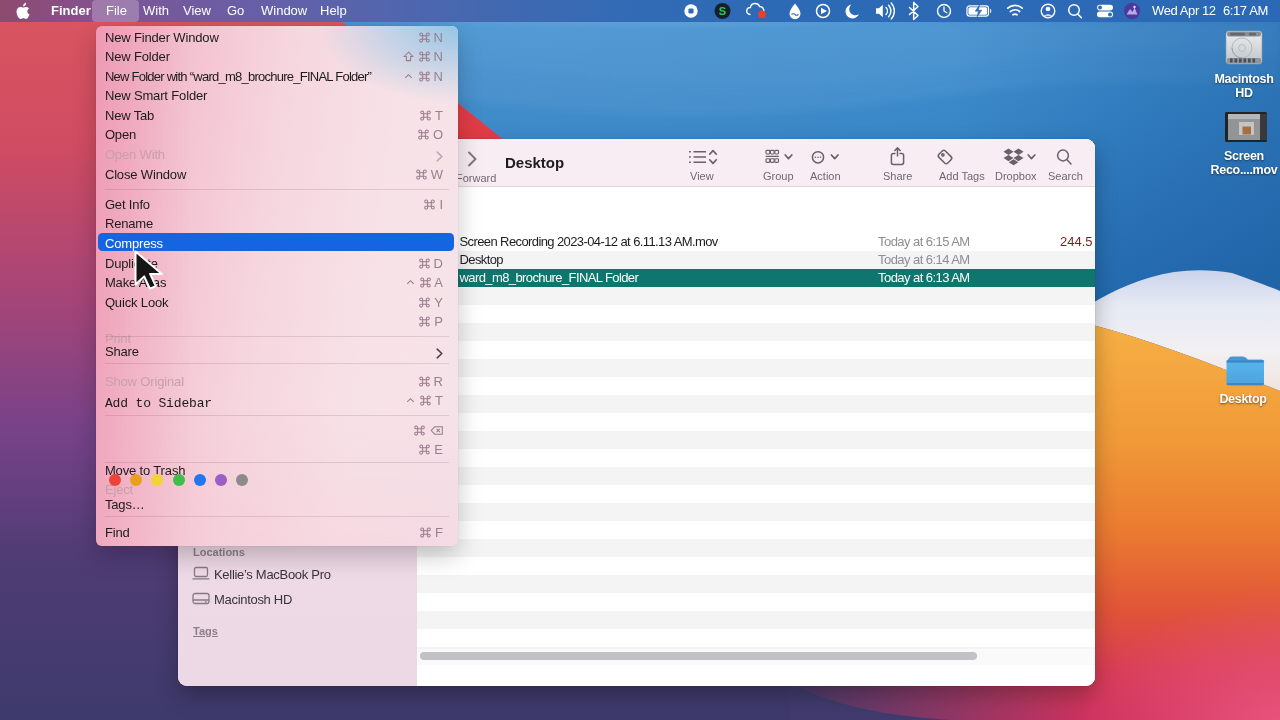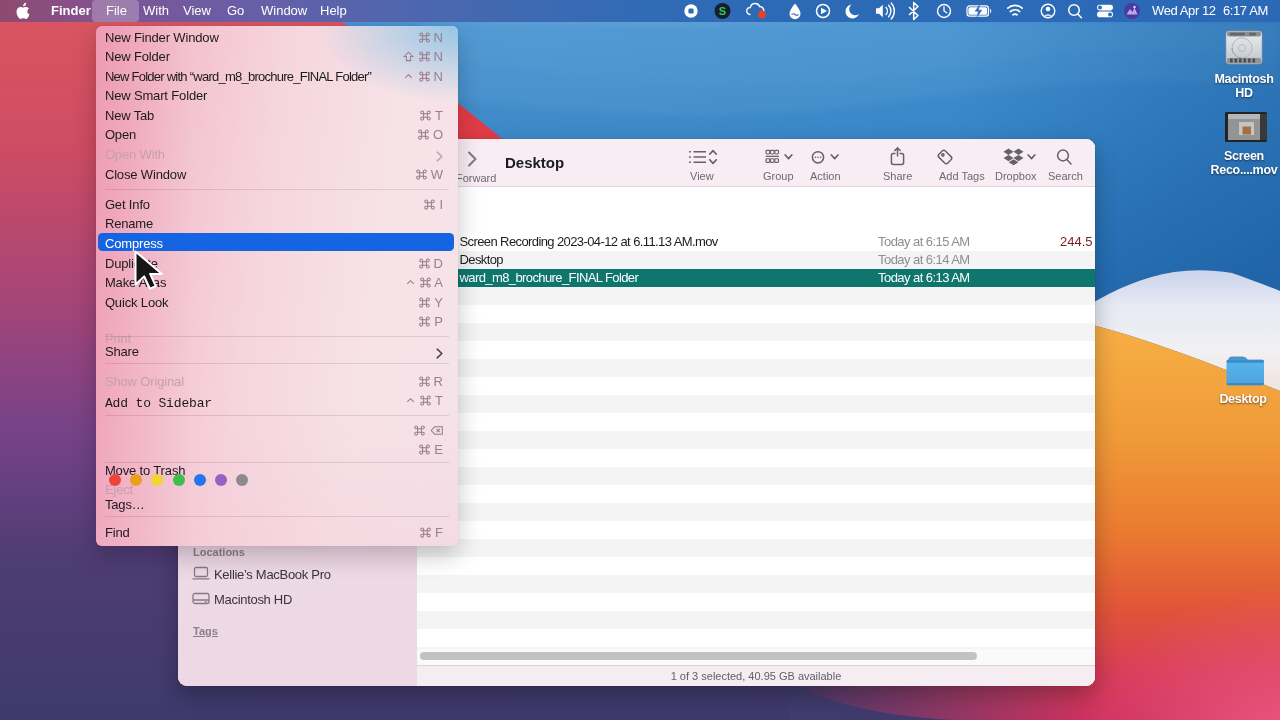--- a/index.html
+++ b/index.html
@@ -271,21 +271,20 @@
           <span class="fdate">Today at 6:14 AM</span>
         </div>
 <div class="row" id="selrow" style="top:42.6px;">
           <span class="fname">ward_m8_brochure_FINAL Folder</span>
           <span class="fdate">Today at 6:13 AM</span>
         </div>
       </div>
     <div id="scrltrack" class="abs">
         <div id="scrlthumb" class="abs"></div>
       </div>
-    <div id="status" class="abs">1 of 3 selected, 40.95 GB available</div>
   </div>
 </div>
 
 <div id="menu" class="abs">
   <div id="menublue" class="abs"></div>
   <div id="menupink" class="abs"></div>
   <div id="compress"></div>
   <div id="menuitems">
       <div class="mitem" style="top:2.4px;">New Finder Window</div>
 <div class="sc" style="top:2.4px;"><svg width="11" height="11" viewBox="0 0 12 12" style="vertical-align:-1px;">

